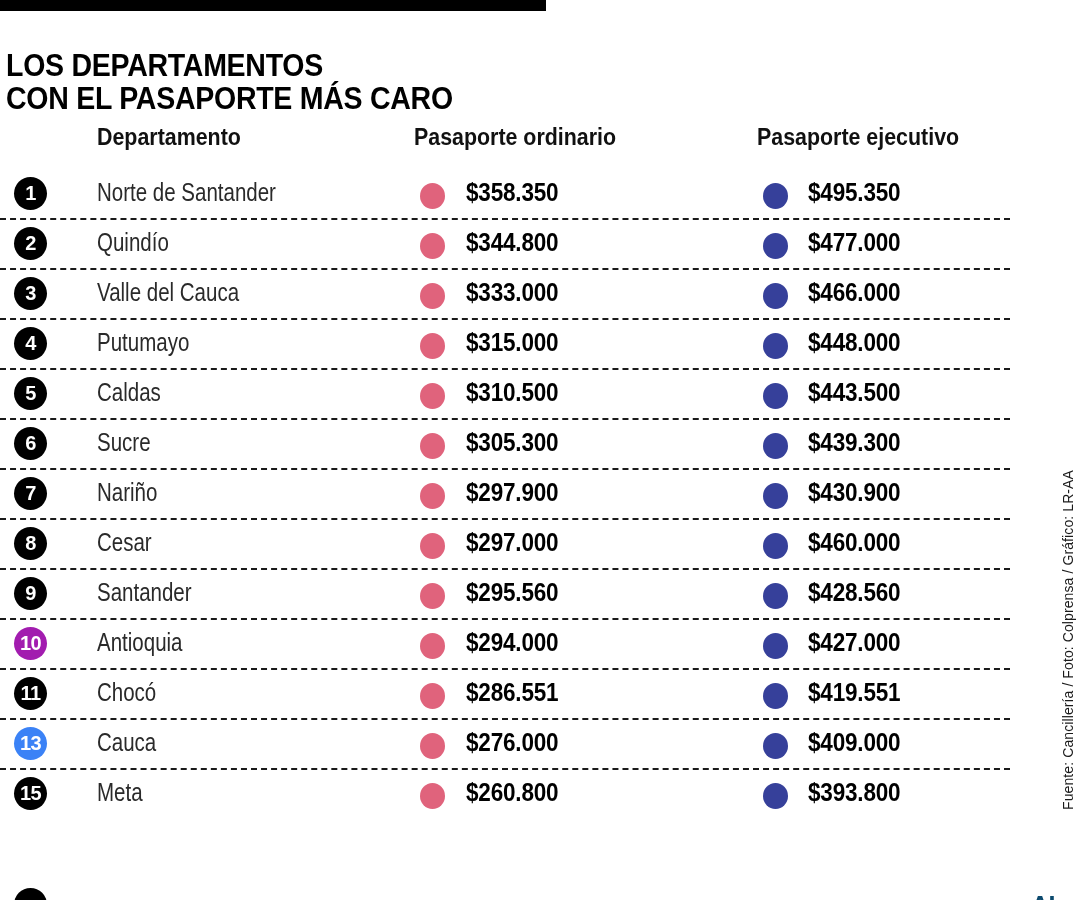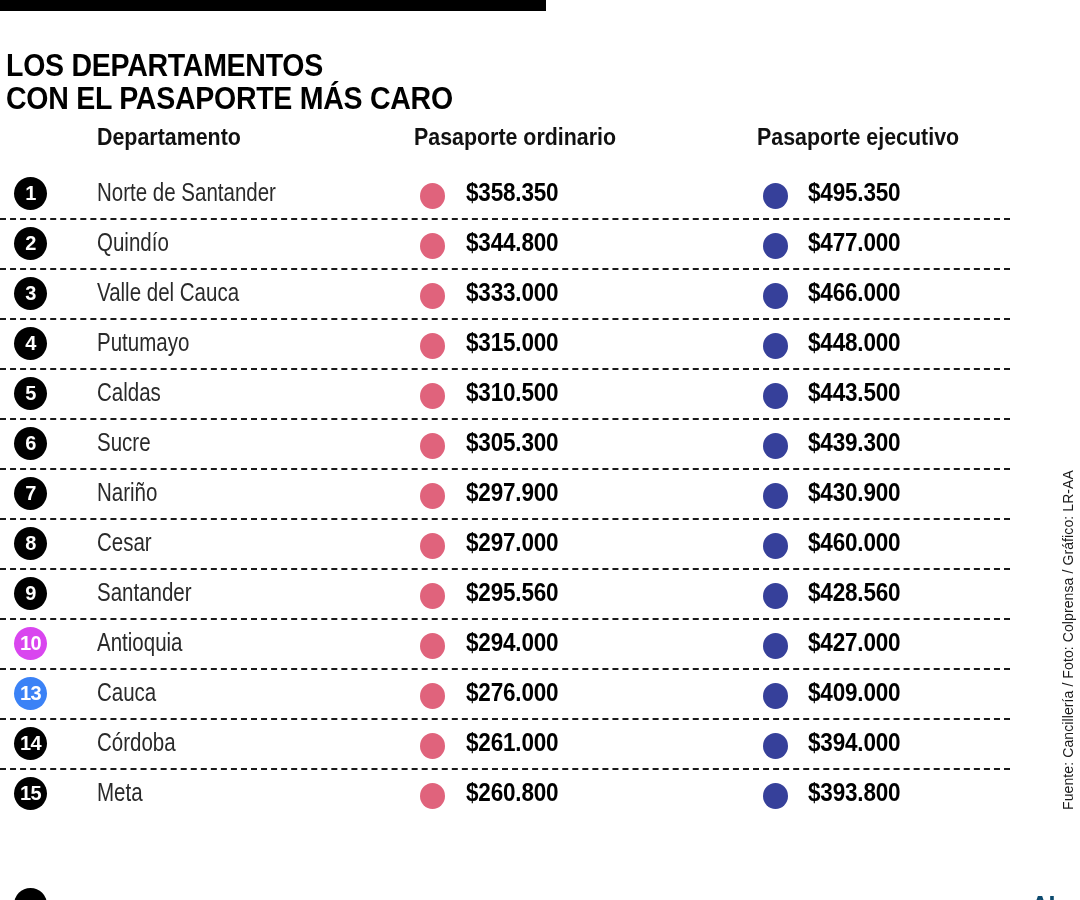--- a/index.html
+++ b/index.html
@@ -259,44 +259,44 @@
     </div>
     <div class="row">
       <div class="rank" style="background: rgb(0, 0, 0);">9</div>
       <div class="dep-name">Santander</div>
       <div class="dot ord" style="background: rgb(224, 99, 124);"></div>
       <div class="val ord">$295.560</div>
       <div class="dot eje" style="background: rgb(54, 64, 154);"></div>
       <div class="val eje">$428.560</div>
     </div>
     <div class="row">
-      <div class="rank" style="background: #d946ef;">10</div>
+      <div class="rank" style="background: #a21caf;">10</div>
       <div class="dep-name">Antioquia</div>
       <div class="dot ord" style="background: rgb(224, 99, 124);"></div>
       <div class="val ord">$294.000</div>
       <div class="dot eje" style="background: rgb(54, 64, 154);"></div>
       <div class="val eje">$427.000</div>
+    </div>
+    <div class="row">
+      <div class="rank" style="background: rgb(0, 0, 0);">11</div>
+      <div class="dep-name">Chocó</div>
+      <div class="dot ord" style="background: rgb(224, 99, 124);"></div>
+      <div class="val ord">$286.551</div>
+      <div class="dot eje" style="background: rgb(54, 64, 154);"></div>
+      <div class="val eje">$419.551</div>
     </div>
     <div class="row">
       <div class="rank" style="background: #3b82f6;">13</div>
       <div class="dep-name">Cauca</div>
       <div class="dot ord" style="background: rgb(224, 99, 124);"></div>
       <div class="val ord">$276.000</div>
       <div class="dot eje" style="background: rgb(54, 64, 154);"></div>
       <div class="val eje">$409.000</div>
     </div>
     <div class="row">
-      <div class="rank" style="background: rgb(0, 0, 0);">14</div>
-      <div class="dep-name">Córdoba</div>
-      <div class="dot ord" style="background: rgb(224, 99, 124);"></div>
-      <div class="val ord">$261.000</div>
-      <div class="dot eje" style="background: rgb(54, 64, 154);"></div>
-      <div class="val eje">$394.000</div>
-    </div>
-    <div class="row">
       <div class="rank" style="background: rgb(0, 0, 0);">15</div>
       <div class="dep-name">Meta</div>
       <div class="dot ord" style="background: rgb(224, 99, 124);"></div>
       <div class="val ord">$260.800</div>
       <div class="dot eje" style="background: rgb(54, 64, 154);"></div>
       <div class="val eje">$393.800</div>
     </div>
   </div>
 
 <div class="partial-badge" style="background: rgb(0, 0, 0);"></div>

